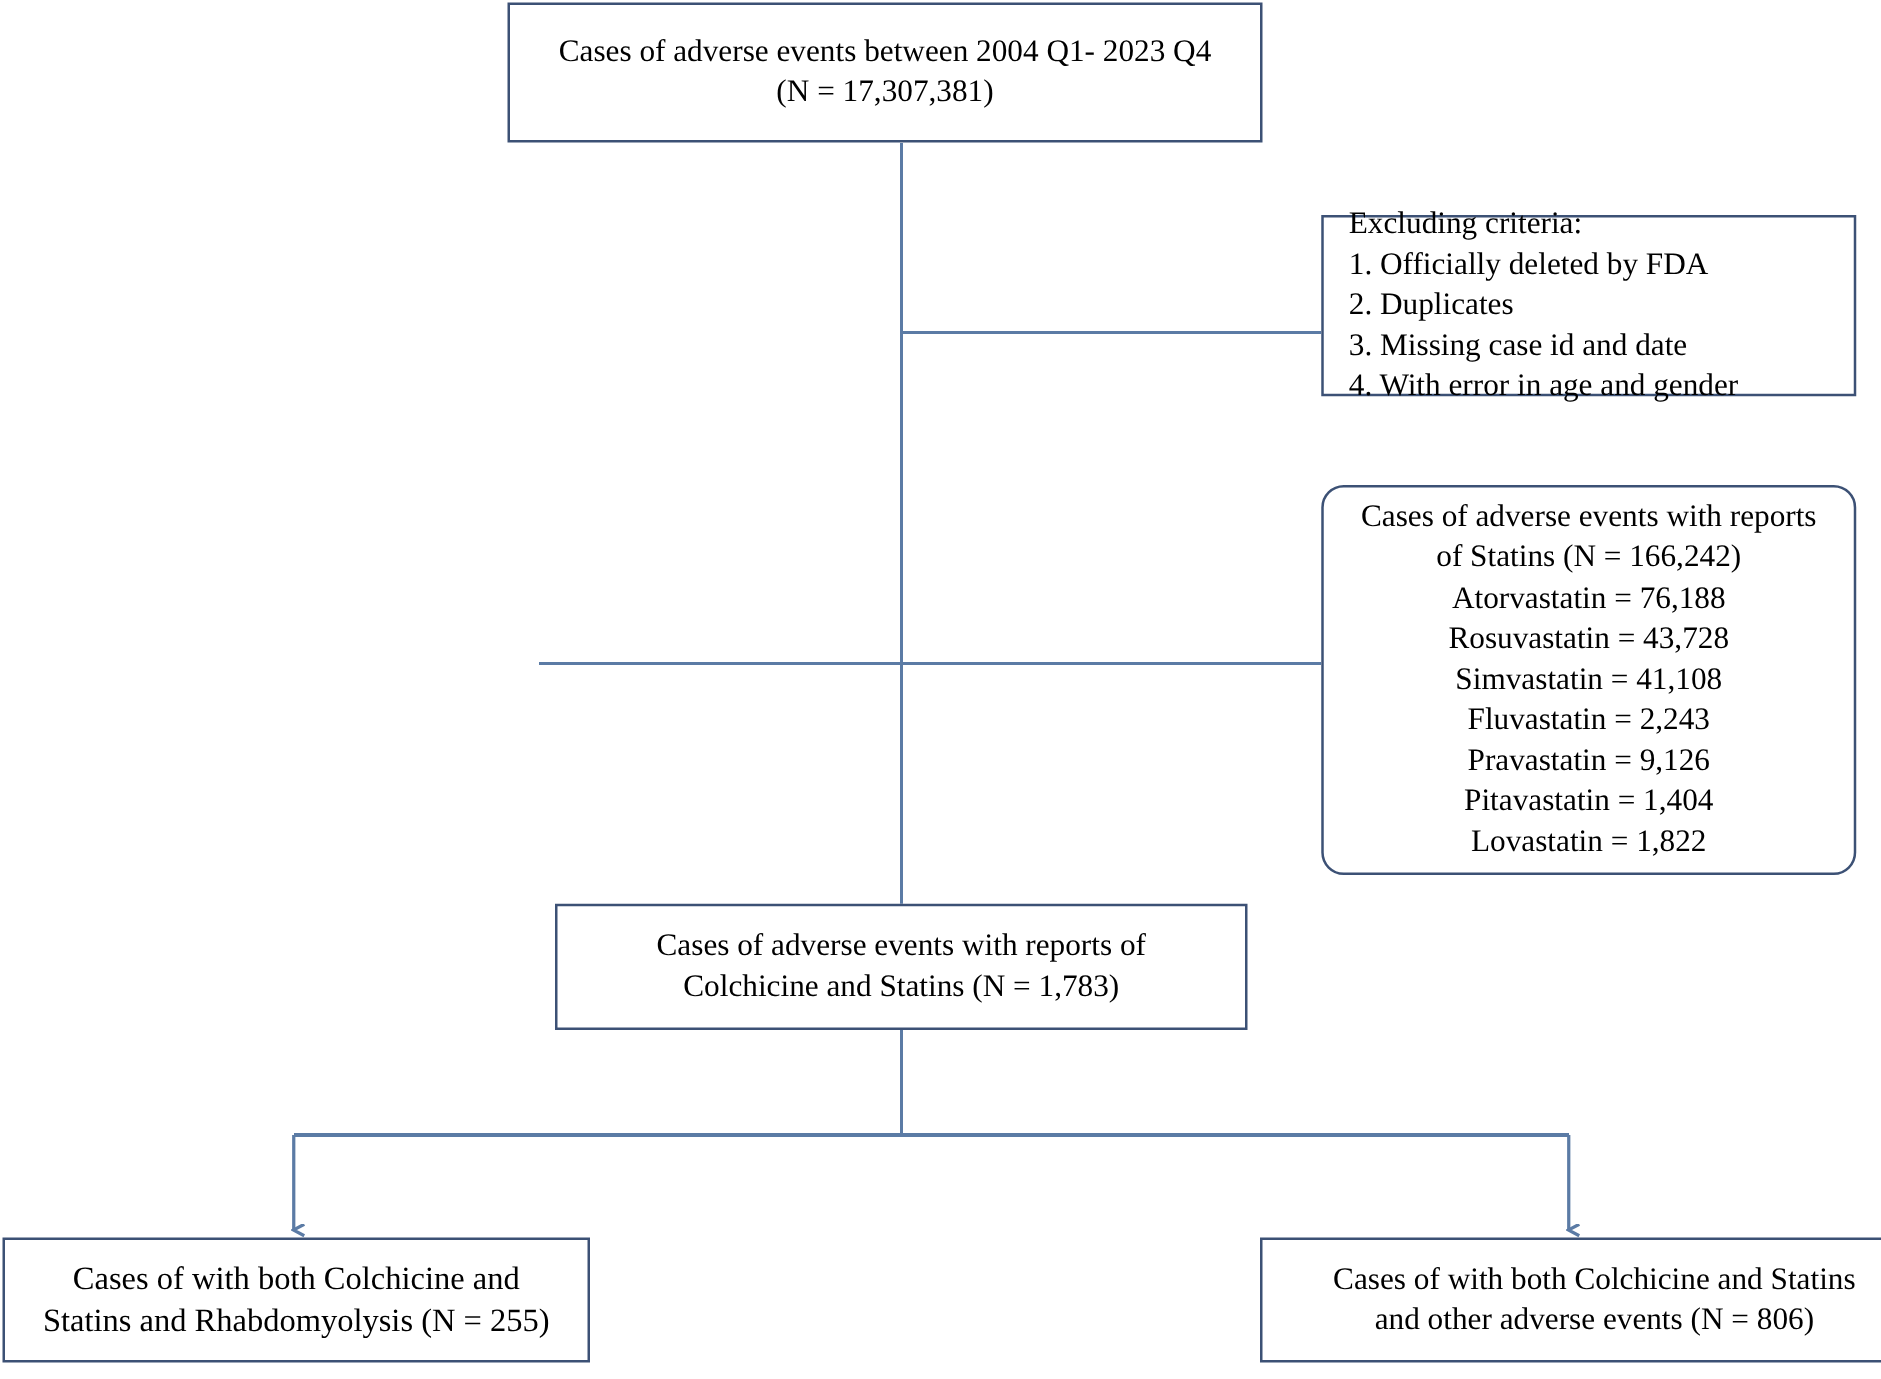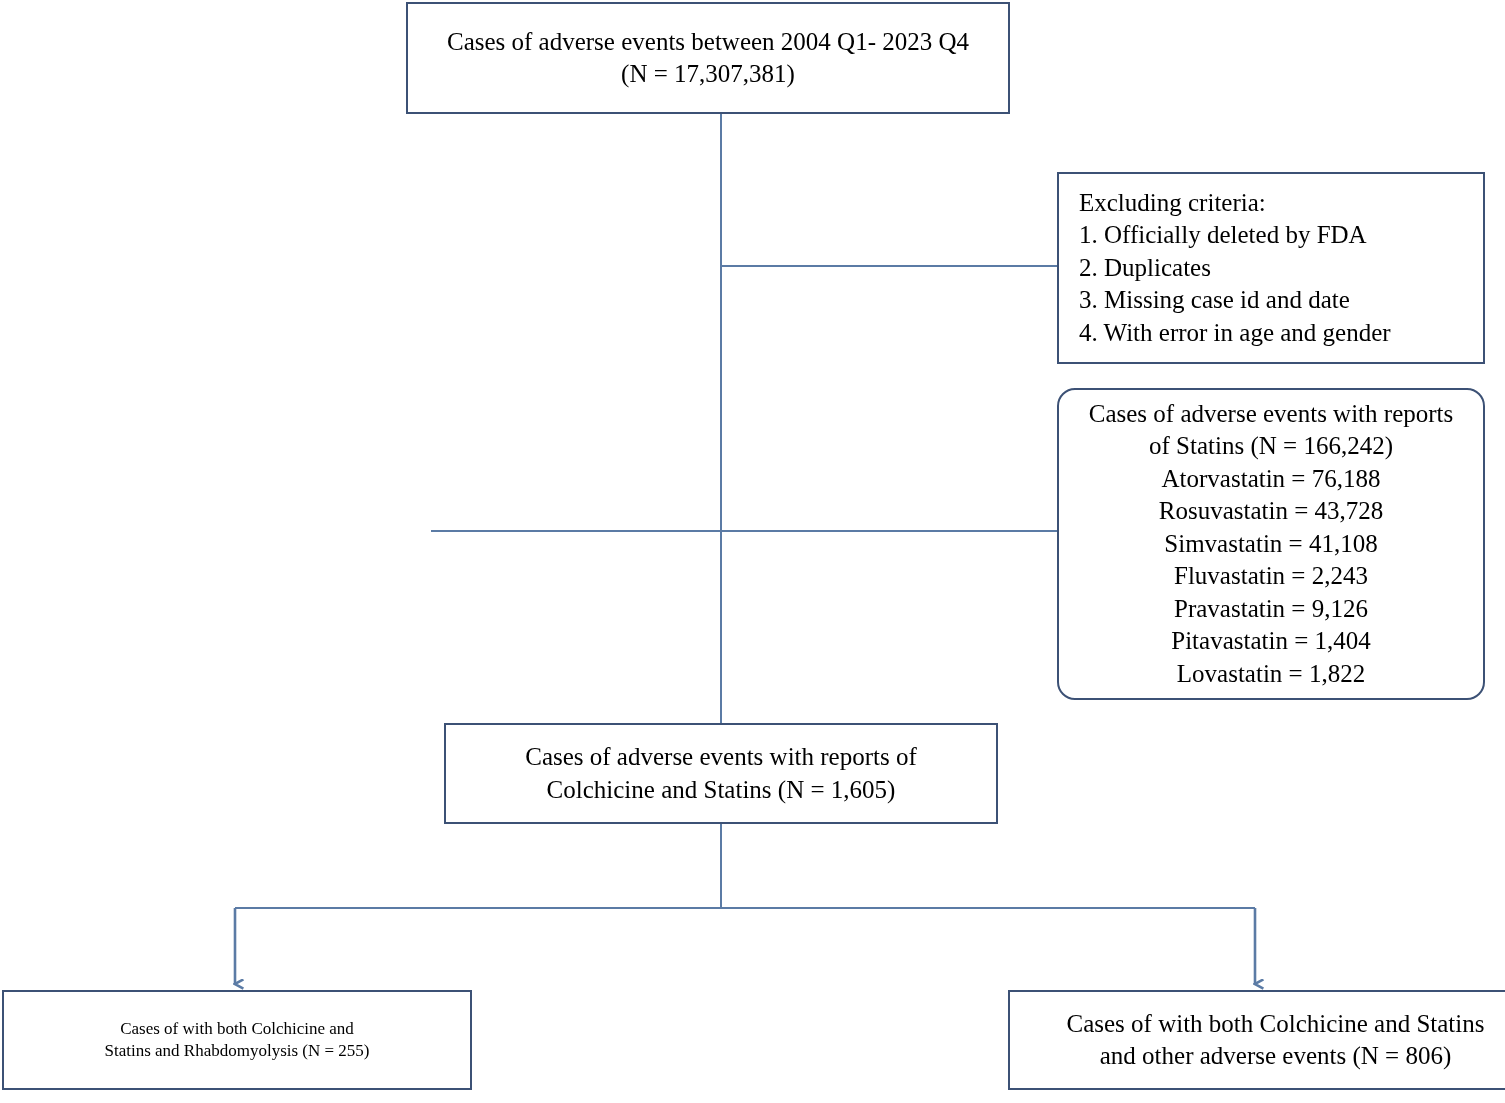--- a/index.html
+++ b/index.html
@@ -44,21 +44,21 @@
     padding: 0 16px;
     white-space: pre-line;
   }
 
   
   #node-total {
     left: 406px;  top: 2px;    width: 604px; height: 112px;
     font-size: 25px;
   }
   #node-exclusions {
-    left: 1057px; top: 172px;  width: 428px; height: 192px;
+    left: 1057px; top: 172px;  width: 428px; height: 145px;
     font-size: 25px;
     justify-content: flex-end;
     text-align: left;
   }
   #node-exclusions .txt {
     padding-left: 20px;
     text-align: left;
   }
   #node-statins {
     left: 1057px; top: 388px;  width: 428px; height: 312px;
@@ -68,21 +68,21 @@
   #node-colchicine {
     left: 43px;   top: 479px;  width: 388px; height: 129px;
     font-size: 25px;
   }
   #node-both {
     left: 444px;  top: 723px;  width: 554px; height: 101px;
     font-size: 25px;
   }
   #node-rhabdo {
     left: 2px;    top: 990px;  width: 470px; height: 100px;
-    font-size: 17px;
+    font-size: 26px;
   }
   #node-other {
     left: 1008px; top: 990px;  width: 535px; height: 100px;
     font-size: 25px;
   }
 </style>
 </head>
 <body>
 
 <div id="canvas">
@@ -136,21 +136,21 @@
 Simvastatin = 41,108
 Fluvastatin = 2,243
 Pravastatin = 9,126
 Pitavastatin = 1,404
 Lovastatin = 1,822</span>
   </div>
 
 
   <div class="node" id="node-both">
     <span class="txt">Cases of adverse events with reports of
-Colchicine and Statins (N = 1,605)</span>
+Colchicine and Statins (N = 1,783)</span>
   </div>
 
   <div class="node" id="node-rhabdo">
     <span class="txt">Cases of with both Colchicine and
 Statins and Rhabdomyolysis (N = 255)</span>
   </div>
 
   <div class="node" id="node-other">
     <span class="txt">Cases of with both Colchicine and Statins
 and other adverse events (N = 806)</span>

